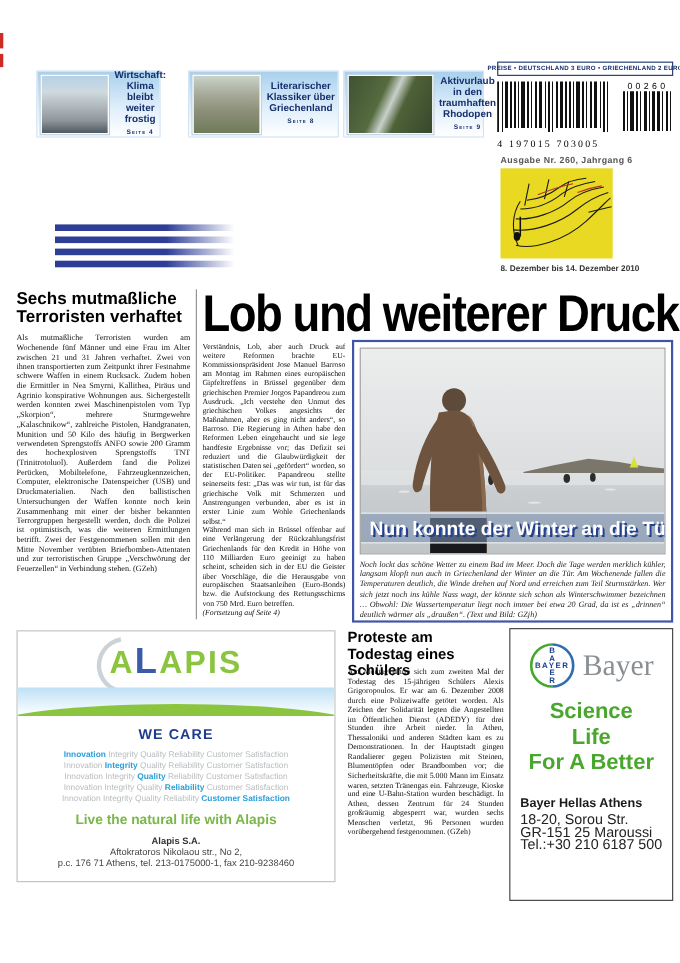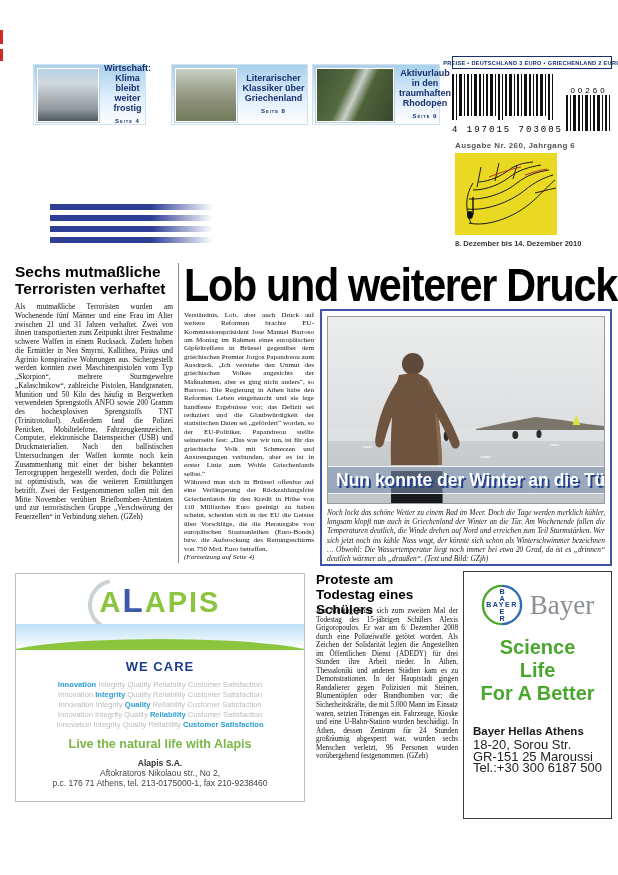--- a/index.html
+++ b/index.html
@@ -18,23 +18,23 @@
   .teaser .tx{flex:1;text-align:center;color:#16306d;font-weight:bold;
               font-family:"Liberation Sans",sans-serif;font-size:9px;line-height:10px;padding:0 2px;}
   .pageref{font-size:6px;margin-top:3px;font-variant:small-caps;letter-spacing:1px;color:#16306d;}
 
   
   .pricebox{position:absolute;left:452px;top:56px;width:160px;height:13px;border:1px solid #16306d;
             display:flex;align-items:center;justify-content:center;
             font-family:"Liberation Sans",sans-serif;font-size:5.6px;font-weight:bold;color:#16306d;
             letter-spacing:.3px;box-sizing:border-box;white-space:nowrap;}
   .ean{position:absolute;left:452px;top:74px;width:108px;}
-  .ean .digits{font-family:Liberation Mono, monospace;font-size:9px;letter-spacing:2px;color:#000;
+  .ean .digits{font-family:Liberation Serif, serif;font-size:9px;letter-spacing:2px;color:#000;
                margin-top:1px;white-space:nowrap;}
-  .addon{position:absolute;left:566px;top:86px;width:46px;text-align:center;}
+  .addon{position:absolute;left:566px;top:74px;width:46px;text-align:center;}
   .addon .digits{font-family:"Liberation Sans",sans-serif;font-size:8px;letter-spacing:3px;color:#000;white-space:nowrap;}
 
   
   .masthead{position:absolute;left:40px;top:130px;width:403px;text-align:right;
             color:#2e3d96;font-weight:bold;line-height:1;}
   .mast1{font-size:57px;letter-spacing:-1px;}
   .mast2{font-size:57px;letter-spacing:-1px;margin-top:-4px;}
   .stripes{position:absolute;left:50px;top:204px;width:163px;}
   .stripe{height:6px;margin-bottom:5px;
           background:linear-gradient(90deg,#2e3d96 0%,#2e3d96 62%,rgba(46,61,150,0) 100%);}
@@ -325,17 +325,17 @@
     </div>
     <div class="by-slogan">
       <div>Science</div>
       <div>Life</div>
       <div>For A Better</div>
     </div>
     <div class="by-office">Bayer Hellas Athens</div>
     <div class="by-addr">
       <div>18-20, Sorou Str.</div>
       <div>GR-151 25  Maroussi</div>
-      <div>Tel.:+30 300 6187 500</div>
+      <div>Tel.:+30 210 6187 500</div>
     </div>
   </div>
 
 </div>
 
 </body></html>

